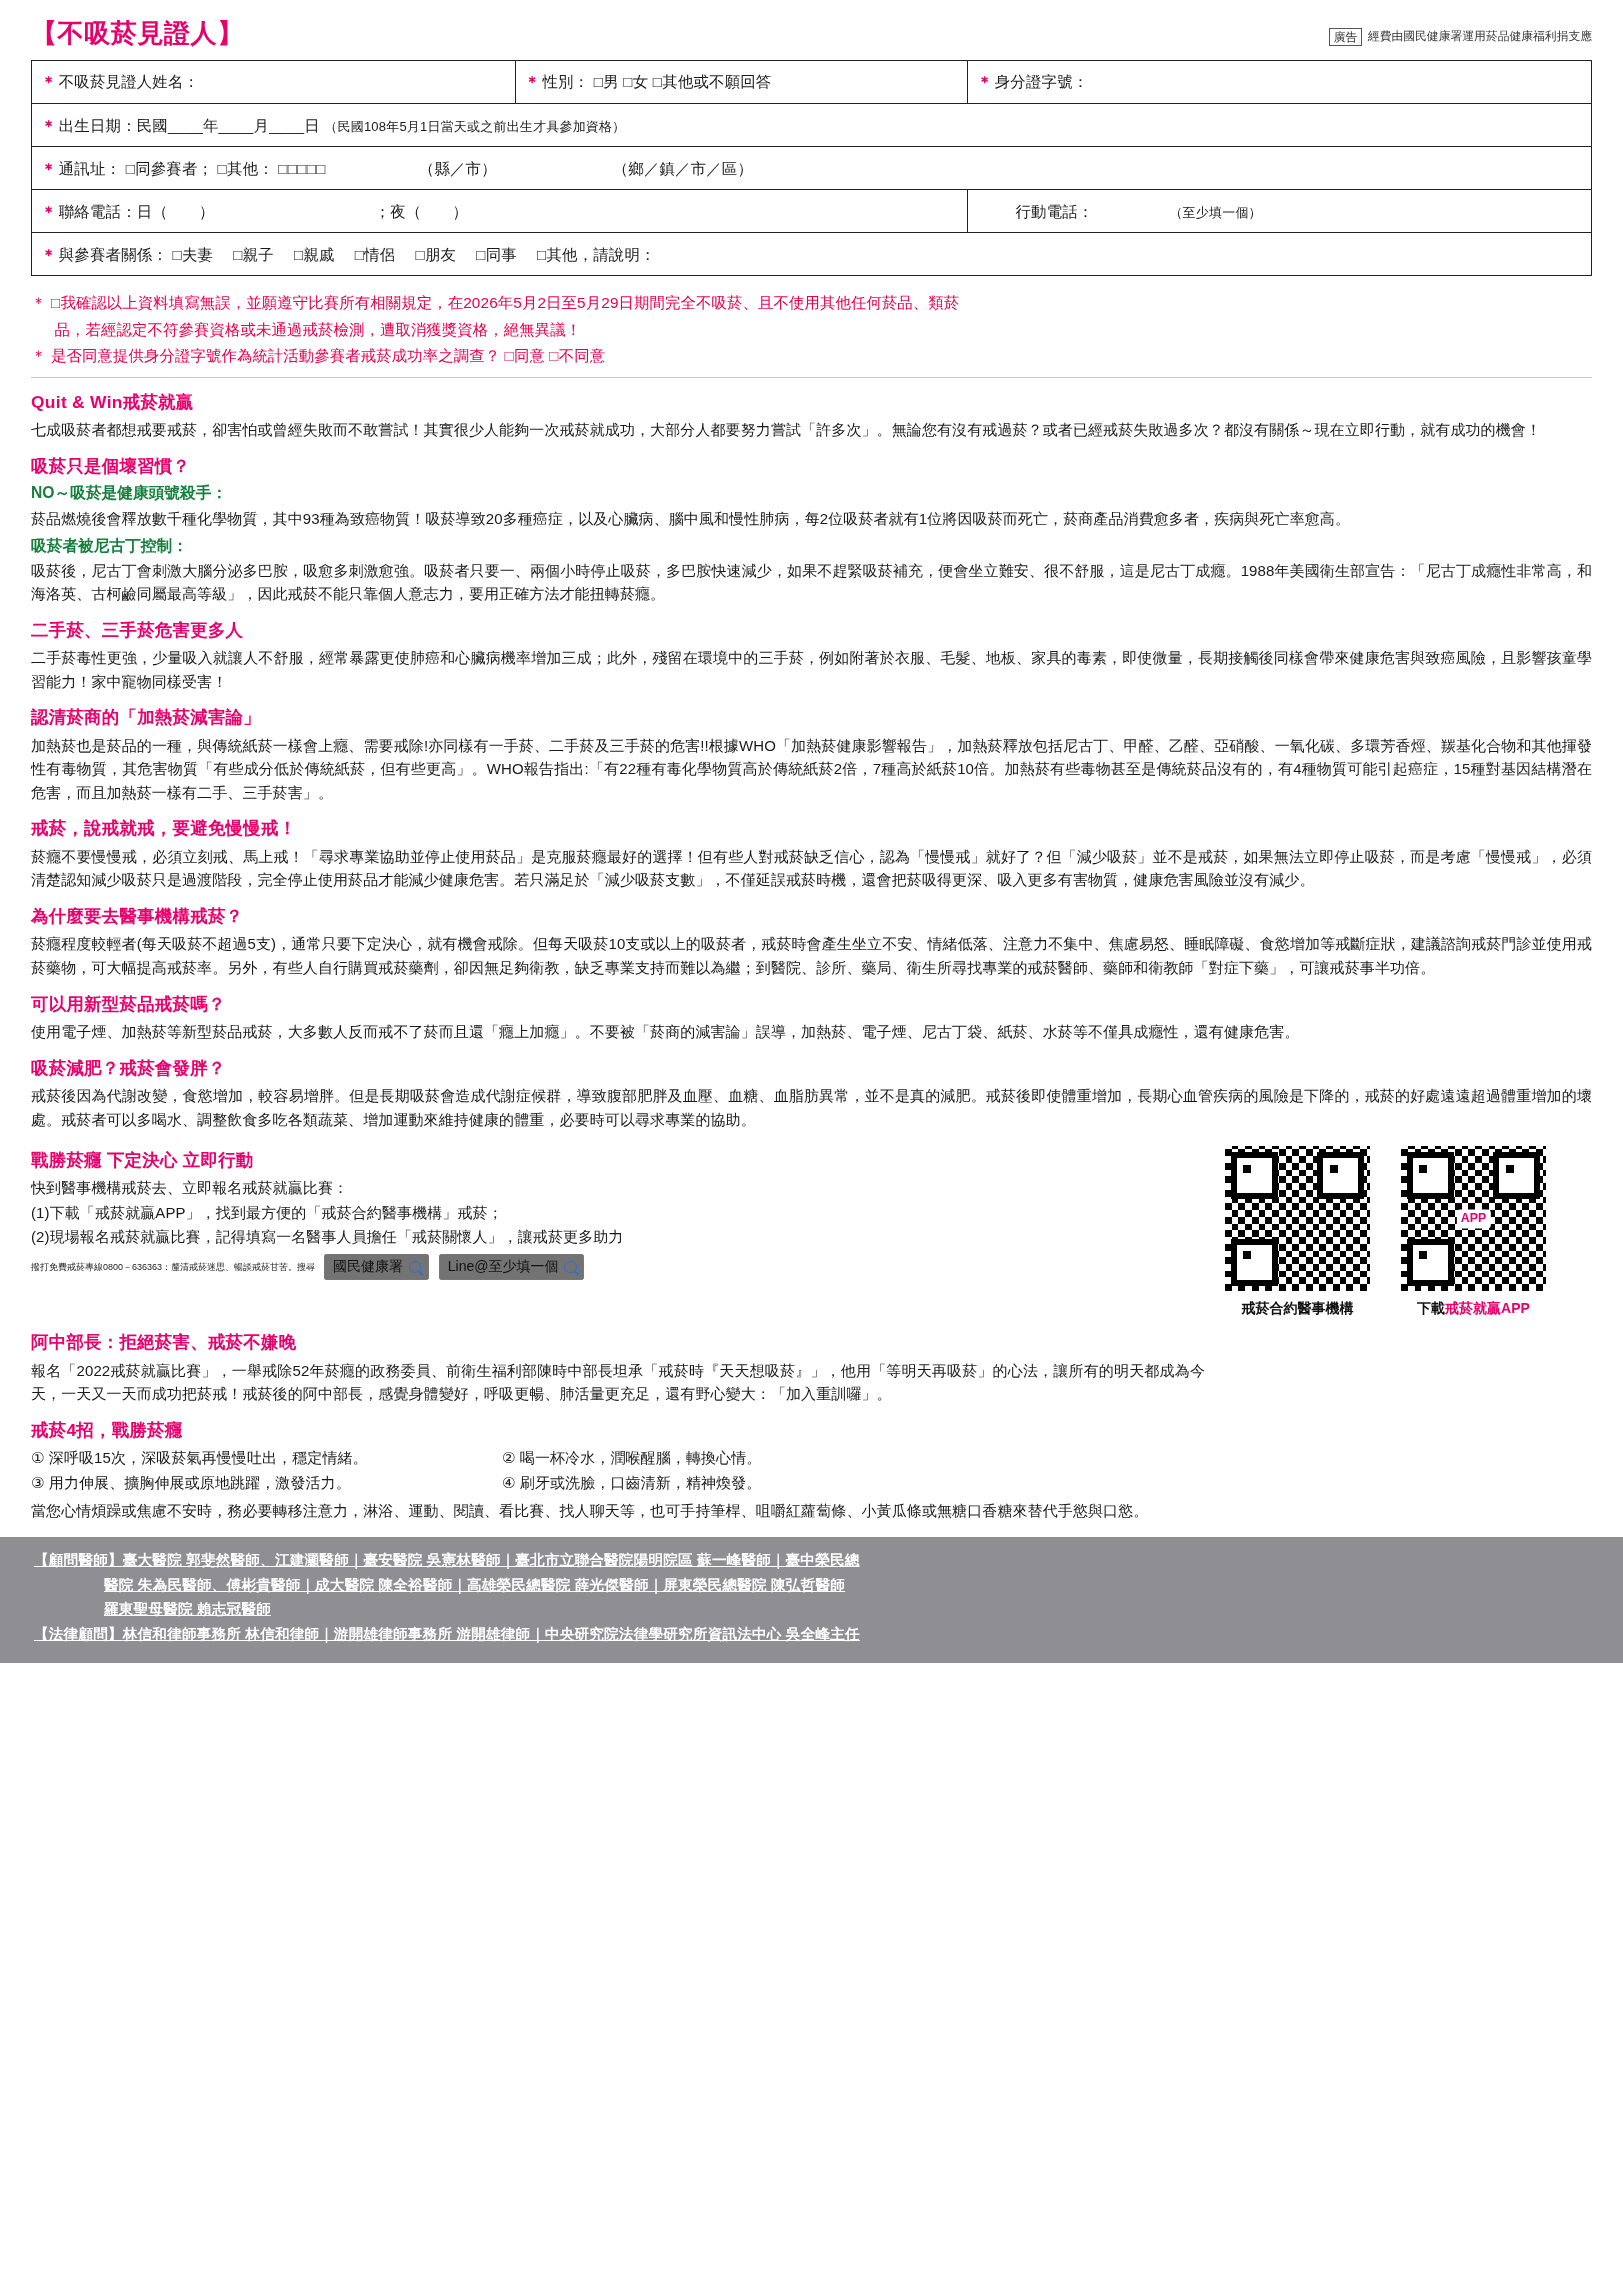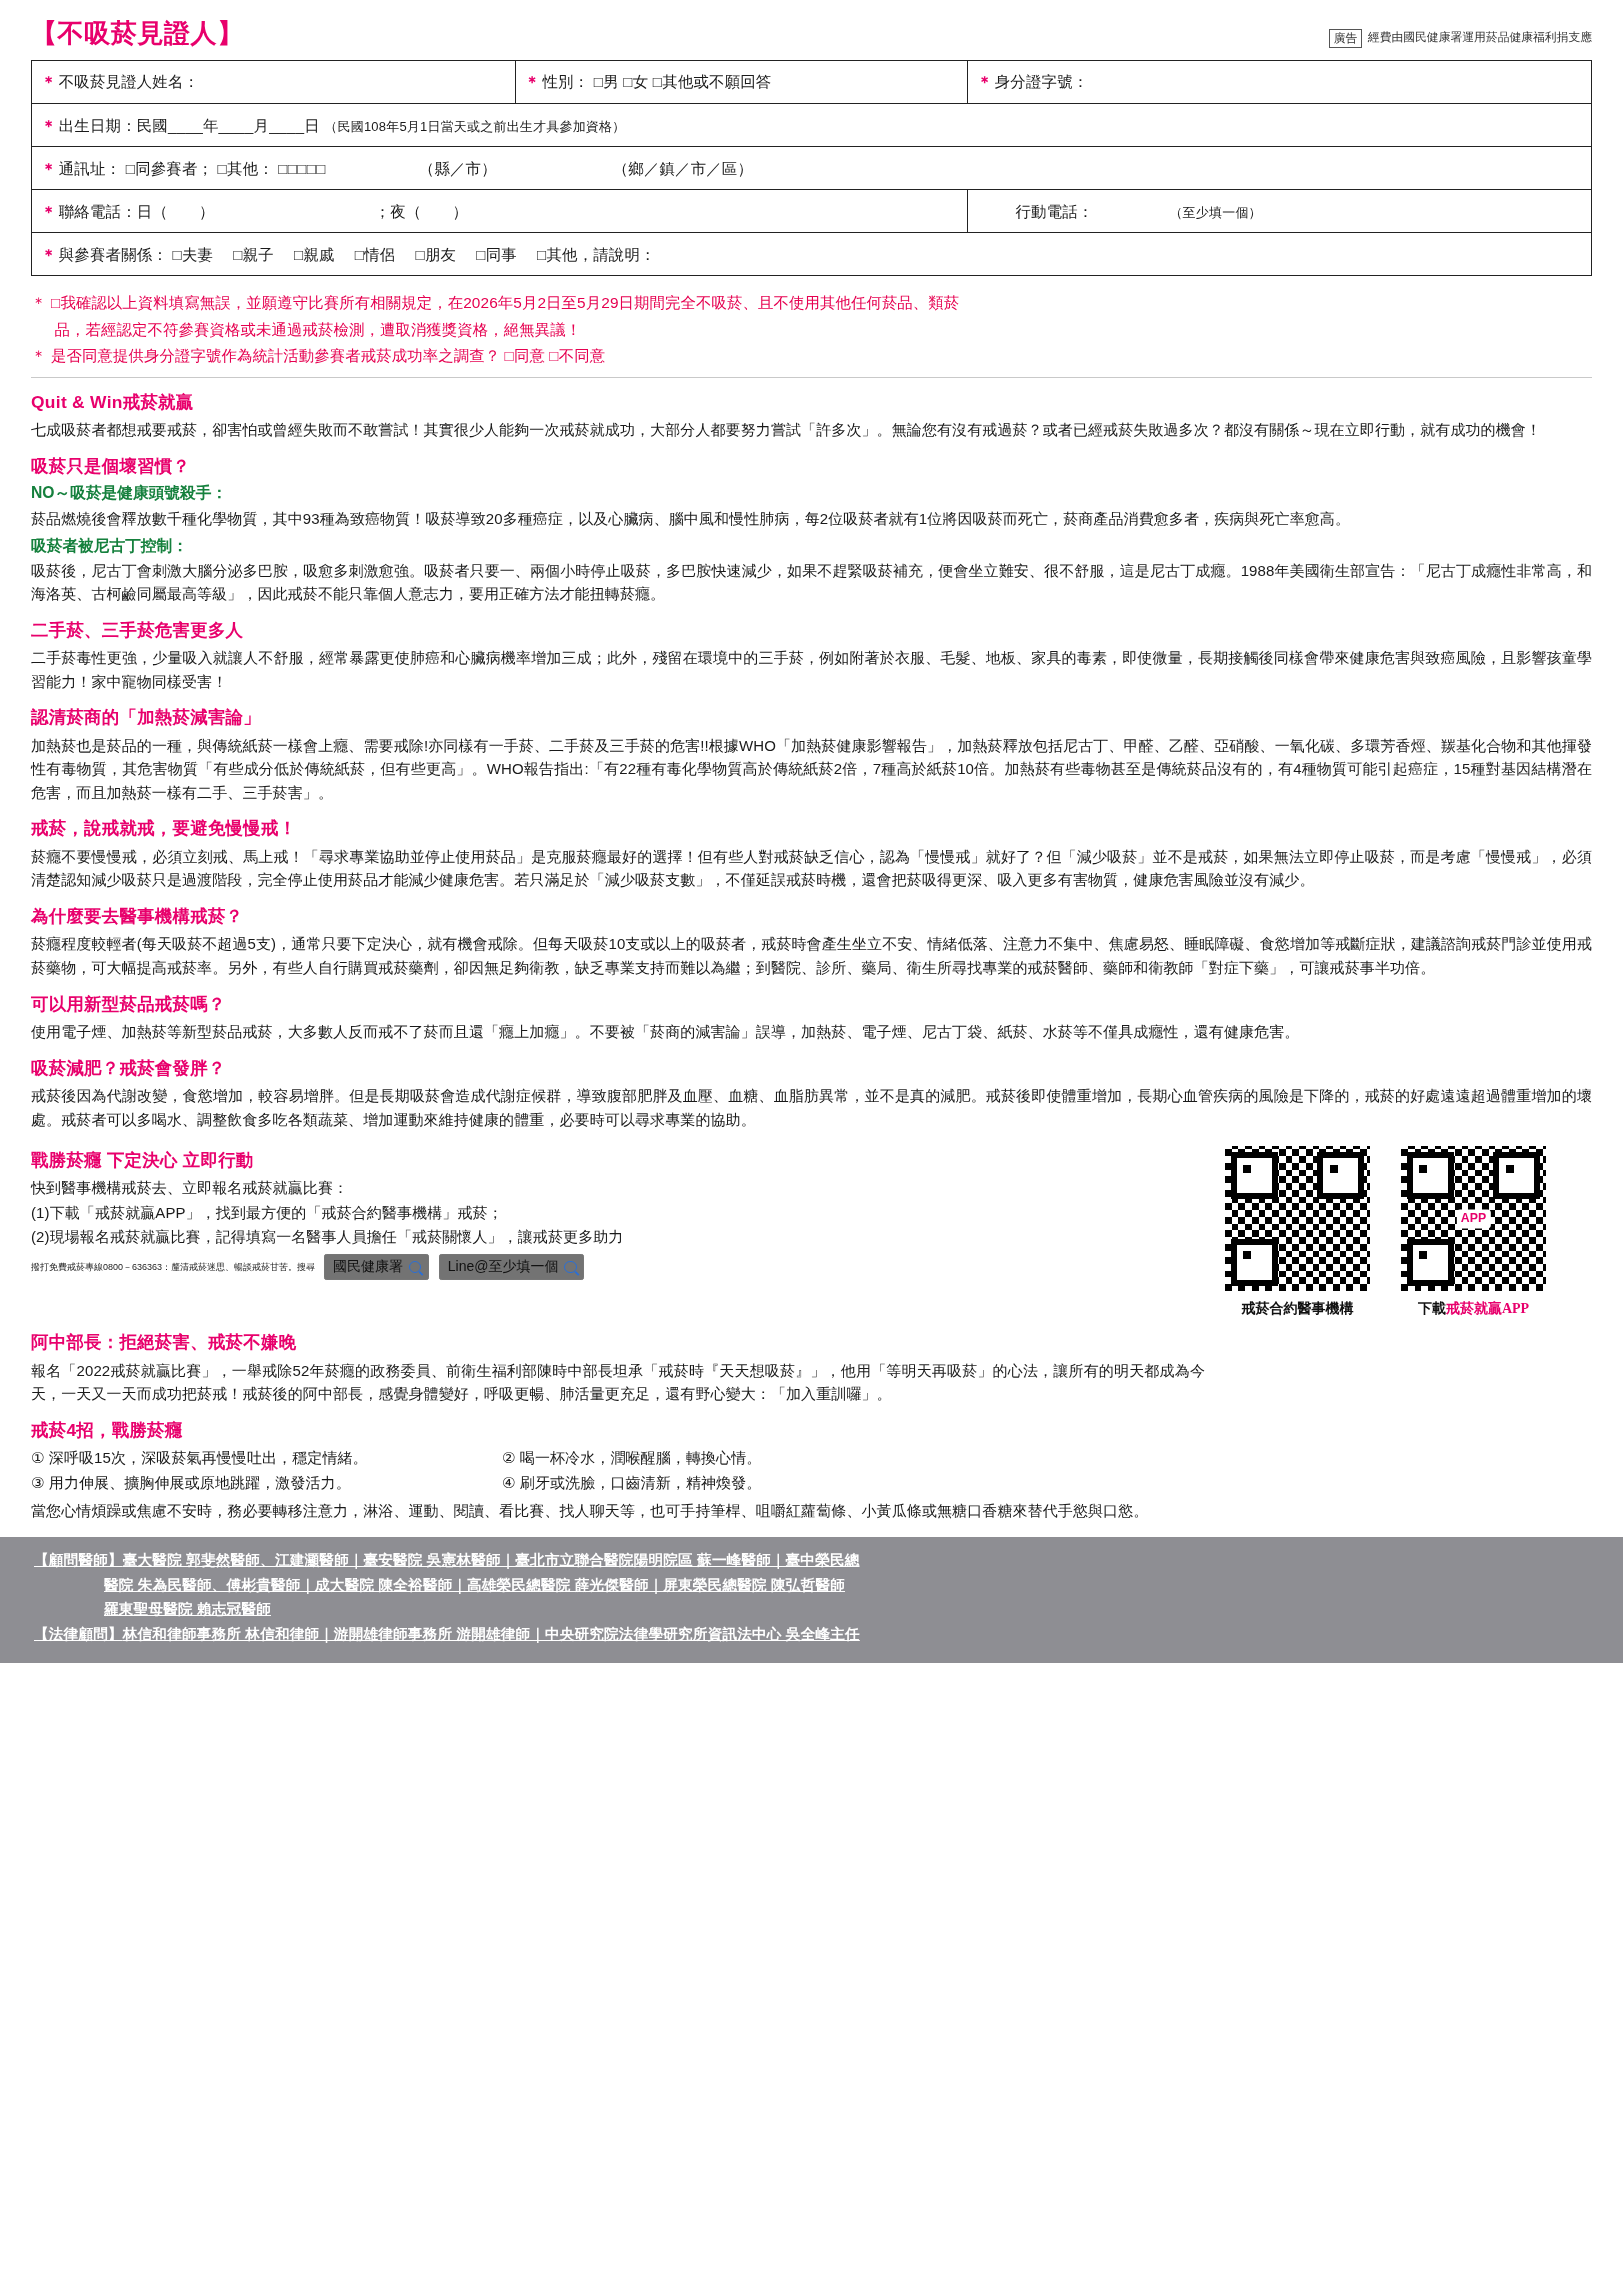--- a/index.html
+++ b/index.html
@@ -10,21 +10,21 @@
     -webkit-font-smoothing:antialiased;
   }
   .page{
     width:1623px;
     min-height:2295px;
     box-sizing:border-box;
     padding:19px 31px 0 31px;
     position:relative;
   }
   
-  .top-row{display:flex;align-items:flex-end;justify-content:space-between;}
+  .top-row{display:flex;align-items:center;justify-content:space-between;}
   .doc-title{
     color:#e8006c;
     font-size:26px;
     font-weight:bold;
     letter-spacing:0.6px;
     line-height:1.1;
   }
   .ad-line{display:flex;align-items:center;gap:5.6px;margin-top:7.9px;}
   .ad-box{
     border:1.1px solid #555;
@@ -116,21 +116,20 @@
     position:absolute;left:50%;top:50%;transform:translate(-50%,-50%);
     background:#fff;padding:3.4px 4.5px;border-radius:3.4px;
     color:#e8006c;font-weight:bold;font-size:12.3px;line-height:1;
   }
   .qr-cap{
     margin-top:5.6px;
     font-size:14px;
     font-weight:bold;
     color:#111;
     white-space:nowrap;
-    font-family:Liberation Serif, serif;
   }
   .qr-cap .pink{color:#e8006c;}
   .search-pills{display:flex;gap:10px;align-items:center;}
   .pill{
     border:1.1px solid #777;
     border-radius:2.2px;
     padding:2.8px 6.7px 2.8px 7.9px;
     font-size:14px;
     display:flex;align-items:center;gap:5.6px;
     background:#737373;

